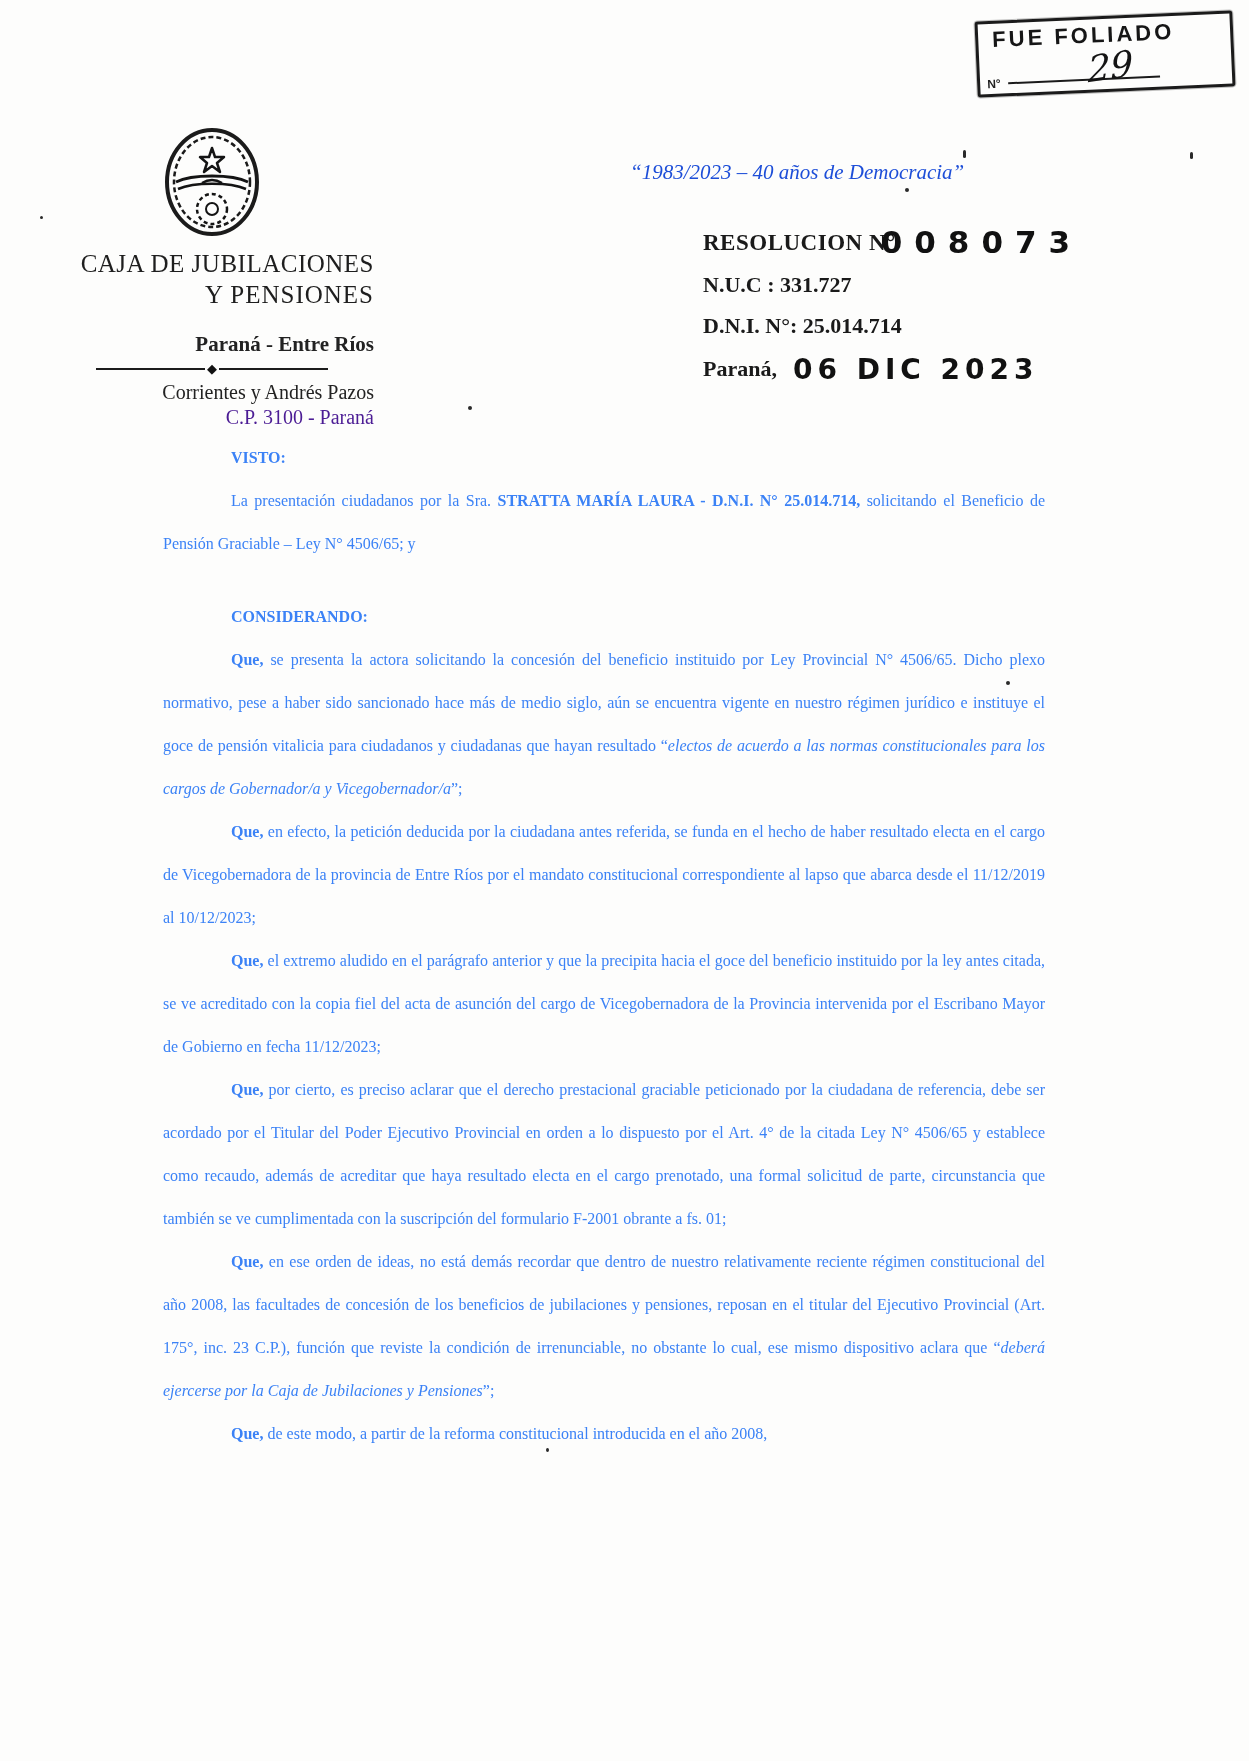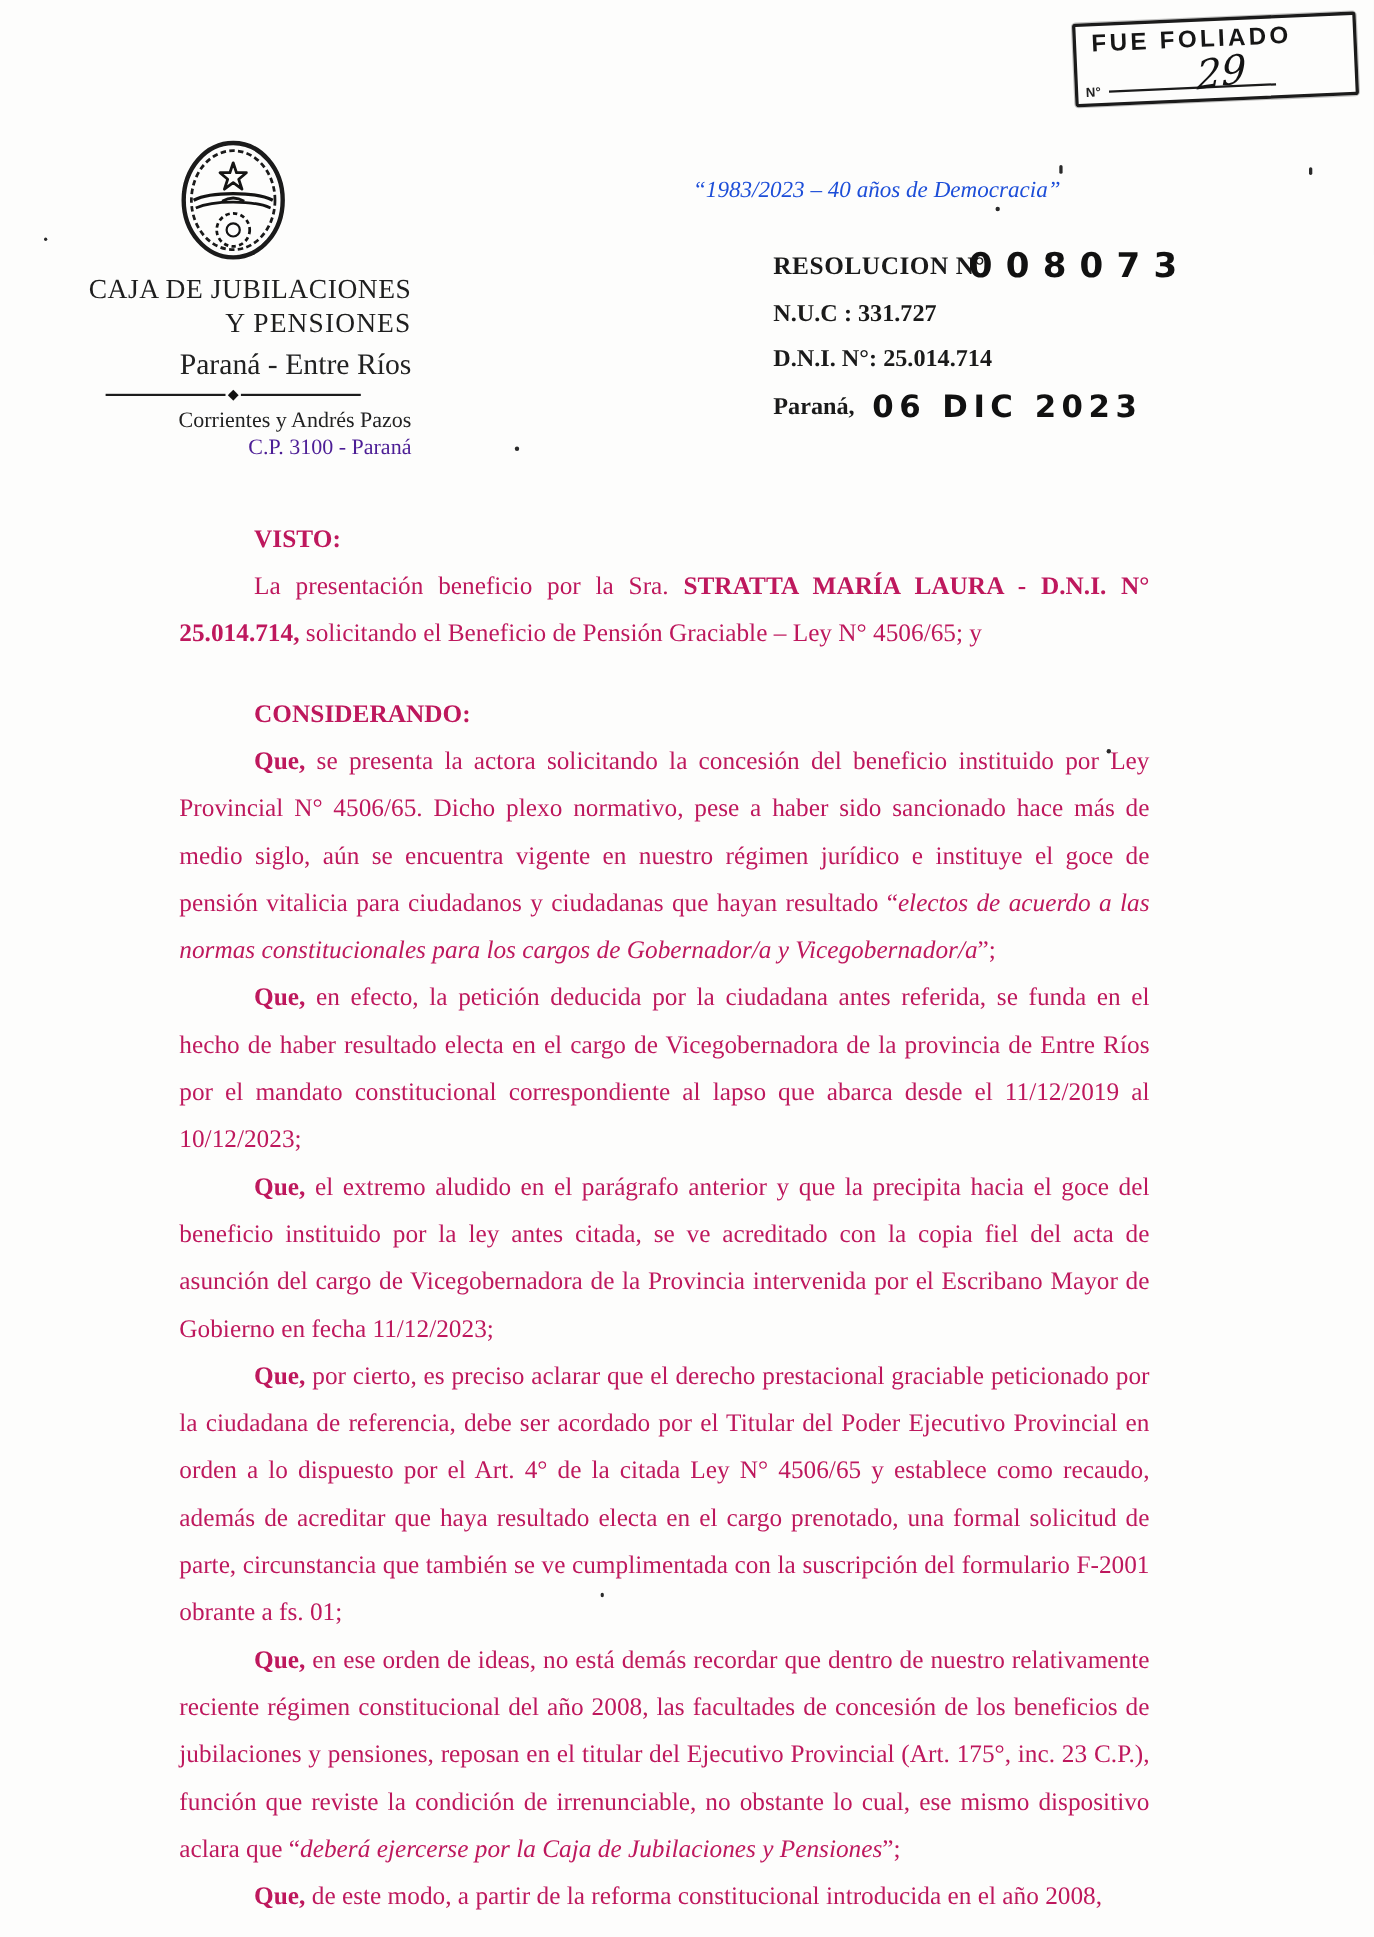--- a/index.html
+++ b/index.html
@@ -40,21 +40,21 @@
     font-family:"DejaVu Serif", serif;
     font-style:italic;font-size:36px;line-height:36px;color:#141414;
     transform:rotate(-6deg) skewX(-8deg);
   }
 
   
   .letterhead{position:absolute;left:50px;top:126px;width:324px;text-align:right;}
   .logo{display:block;margin:0 auto;}
   .org-line1{font-size:25px;letter-spacing:.5px;margin-top:12px;color:#1e1e1e;}
   .org-line2{font-size:25px;letter-spacing:1px;margin-top:3px;color:#1e1e1e;}
-  .org-city{font-size:27px;margin-top:7px;color:#222;}
+  .org-city{font-size:21px;margin-top:23px;color:#222;font-weight:bold;}
   .lh-divider{display:flex;align-items:center;width:232px;margin:7px auto 0;}
   .lh-divider .rule{flex:1;border-bottom:2px solid #1c1c1c;}
   .lh-divider .diamond{font-size:13px;line-height:10px;padding:0 2px;color:#111;}
   .org-address{font-size:20px;margin-top:7px;color:#222;}
   .org-postal{font-size:20px;margin-top:2px;color:#4c1d95;}
 
   
   .header-right{position:absolute;left:630px;top:160px;width:560px;}
   .motto{font-style:italic;font-size:21px;color:#1d4ed8;}
   .res-line{margin-top:36px;margin-left:73px;white-space:nowrap;}
@@ -68,22 +68,22 @@
   .place-line{margin-left:73px;margin-top:11px;}
   .place-label{font-weight:bold;font-size:22px;}
   .date-stamp{
     display:inline-block;margin-left:16px;position:relative;top:3px;
     font-family:"DejaVu Sans", sans-serif;font-weight:bold;
     font-size:28px;letter-spacing:5px;color:#111;
   }
 
   
   .doc-body{
-    position:absolute;left:163px;top:468px;width:882px;
-    font-size:23px;line-height:43px;text-align:justify;color:#be185d;
+    position:absolute;left:163px;top:436px;width:882px;
+    font-size:16px;line-height:43px;text-align:justify;color:#3b82f6;
   }
   .section-heading{font-weight:bold;text-indent:68px;text-align:left;}
   .doc-body p{margin:0;text-indent:68px;}
   .gap-top{margin-top:30px;}
   .lead{font-weight:bold;margin-top:34px;}
   .b{font-weight:bold;}
   .it{font-style:italic;}
 
   
   .speck{position:absolute;background:#2a2a2a;border-radius:50%;}
@@ -130,21 +130,21 @@
     </div>
     <div class="nuc-line">N.U.C : 331.727</div>
     <div class="dni-line">D.N.I. N°: 25.014.714</div>
     <div class="place-line">
       <span class="place-label">Paraná,</span><span class="date-stamp">06 DIC 2023</span>
     </div>
   </div>
 
   <div class="doc-body">
     <div class="section-heading">VISTO:</div>
-    <p><span>La presentación beneficio por la Sra. </span><span class="b">STRATTA MARÍA LAURA - D.N.I. N° 25.014.714,</span><span> solicitando el Beneficio de Pensión Graciable – Ley N° 4506/65; y</span></p>
+    <p><span>La presentación ciudadanos por la Sra. </span><span class="b">STRATTA MARÍA LAURA - D.N.I. N° 25.014.714,</span><span> solicitando el Beneficio de Pensión Graciable – Ley N° 4506/65; y</span></p>
 
     <div class="section-heading gap-top">CONSIDERANDO:</div>
 
     <p><span class="lead">Que,</span><span> se presenta la actora solicitando la concesión del beneficio instituido por Ley Provincial N° 4506/65. Dicho plexo normativo, pese a haber sido sancionado hace más de medio siglo, aún se encuentra vigente en nuestro régimen jurídico e instituye el goce de pensión vitalicia para ciudadanos y ciudadanas que hayan resultado “</span><span class="it">electos de acuerdo a las normas constitucionales para los cargos de Gobernador/a y Vicegobernador/a</span><span>”;</span></p>
 
     <p><span class="lead">Que,</span><span> en efecto, la petición deducida por la ciudadana antes referida, se funda en el hecho de haber resultado electa en el cargo de Vicegobernadora de la provincia de Entre Ríos por el mandato constitucional correspondiente al lapso que abarca desde el 11/12/2019 al 10/12/2023;</span></p>
 
     <p><span class="lead">Que,</span><span> el extremo aludido en el parágrafo anterior y que la precipita hacia el goce del beneficio instituido por la ley antes citada, se ve acreditado con la copia fiel del acta de asunción del cargo de Vicegobernadora de la Provincia intervenida por el Escribano Mayor de Gobierno en fecha 11/12/2023;</span></p>
 
     <p><span class="lead">Que,</span><span> por cierto, es preciso aclarar que el derecho prestacional graciable peticionado por la ciudadana de referencia, debe ser acordado por el Titular del Poder Ejecutivo Provincial en orden a lo dispuesto por el Art. 4° de la citada Ley N° 4506/65 y establece como recaudo, además de acreditar que haya resultado electa en el cargo prenotado, una formal solicitud de parte, circunstancia que también se ve cumplimentada con la suscripción del formulario F-2001 obrante a fs. 01;</span></p>

